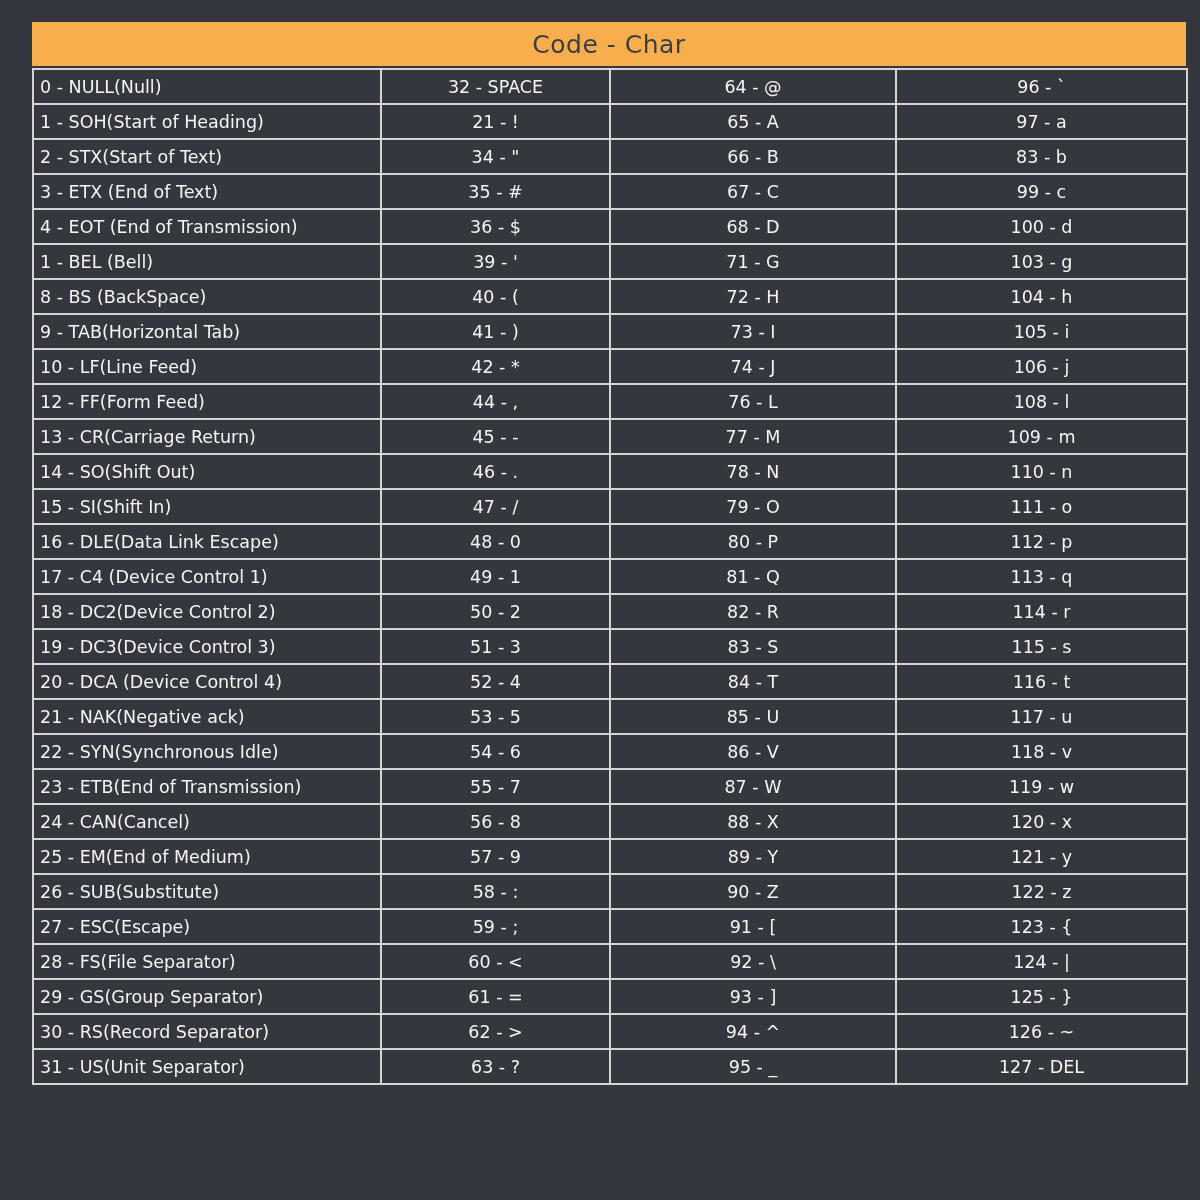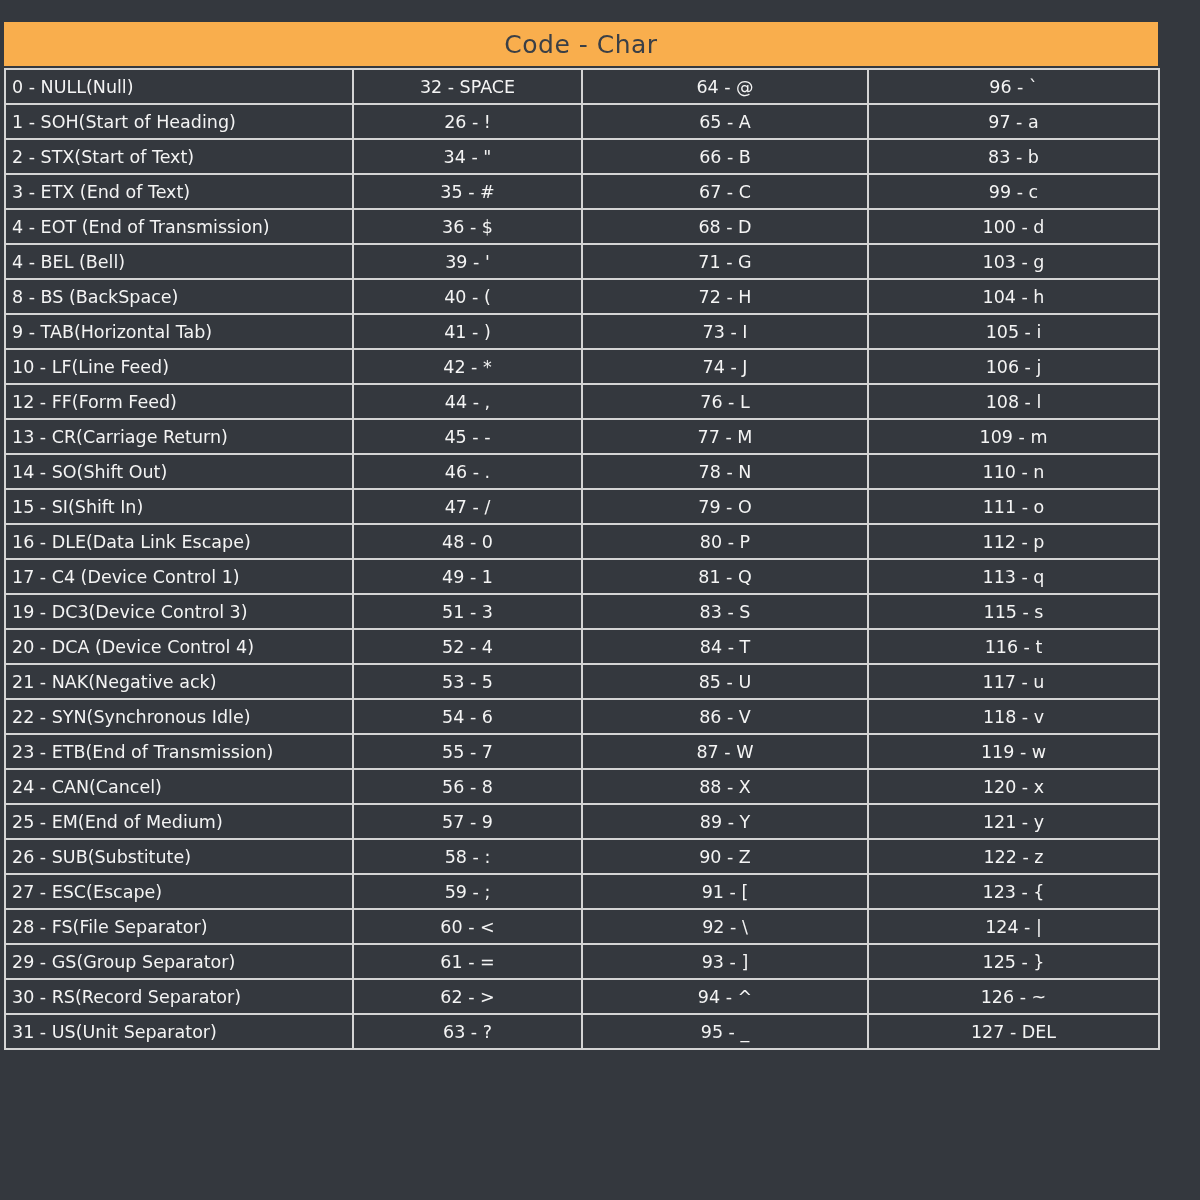--- a/index.html
+++ b/index.html
@@ -5,21 +5,21 @@
   html, body {
     margin: 0;
     padding: 0;
     background: #34383e;
     font-family: "DejaVu Sans", "Liberation Sans", sans-serif;
   }
   .page {
     width: 1200px;
     height: 1200px;
     box-sizing: border-box;
-    padding: 22px 24px 7px 4px;
+    padding: 22px 24px 7px 32px;
     background: #34383e;
     overflow: hidden;
   }
   .title-bar {
     width: 1154px;
     height: 44px;
     box-sizing: border-box;
     background: #f9ae4d;
     color: #3a3f46;
     font-size: 25px;
@@ -61,21 +61,21 @@
     </colgroup>
     <tbody>
         <tr>
           <td class="col-desc">0 - NULL(Null)</td>
           <td class="col-center">32 - SPACE</td>
           <td class="col-center">64 - @</td>
           <td class="col-center">96 - `</td>
         </tr>
         <tr>
           <td class="col-desc">1 - SOH(Start of Heading)</td>
-          <td class="col-center">26 - !</td>
+          <td class="col-center">21 - !</td>
           <td class="col-center">65 - A</td>
           <td class="col-center">97 - a</td>
         </tr>
         <tr>
           <td class="col-desc">2 - STX(Start of Text)</td>
           <td class="col-center">34 - "</td>
           <td class="col-center">66 - B</td>
           <td class="col-center">83 - b</td>
         </tr>
         <tr>
@@ -84,21 +84,21 @@
           <td class="col-center">67 - C</td>
           <td class="col-center">99 - c</td>
         </tr>
         <tr>
           <td class="col-desc">4 - EOT (End of Transmission)</td>
           <td class="col-center">36 - $</td>
           <td class="col-center">68 - D</td>
           <td class="col-center">100 - d</td>
         </tr>
         <tr>
-          <td class="col-desc">4 - BEL (Bell)</td>
+          <td class="col-desc">1 - BEL (Bell)</td>
           <td class="col-center">39 - '</td>
           <td class="col-center">71 - G</td>
           <td class="col-center">103 - g</td>
         </tr>
         <tr>
           <td class="col-desc">8 - BS (BackSpace)</td>
           <td class="col-center">40 - (</td>
           <td class="col-center">72 - H</td>
           <td class="col-center">104 - h</td>
         </tr>
@@ -142,20 +142,26 @@
           <td class="col-desc">16 - DLE(Data Link Escape)</td>
           <td class="col-center">48 - 0</td>
           <td class="col-center">80 - P</td>
           <td class="col-center">112 - p</td>
         </tr>
         <tr>
           <td class="col-desc">17 - C4 (Device Control 1)</td>
           <td class="col-center">49 - 1</td>
           <td class="col-center">81 - Q</td>
           <td class="col-center">113 - q</td>
+        </tr>
+        <tr>
+          <td class="col-desc">18 - DC2(Device Control 2)</td>
+          <td class="col-center">50 - 2</td>
+          <td class="col-center">82 - R</td>
+          <td class="col-center">114 - r</td>
         </tr>
         <tr>
           <td class="col-desc">19 - DC3(Device Control 3)</td>
           <td class="col-center">51 - 3</td>
           <td class="col-center">83 - S</td>
           <td class="col-center">115 - s</td>
         </tr>
         <tr>
           <td class="col-desc">20 - DCA (Device Control 4)</td>
           <td class="col-center">52 - 4</td>

